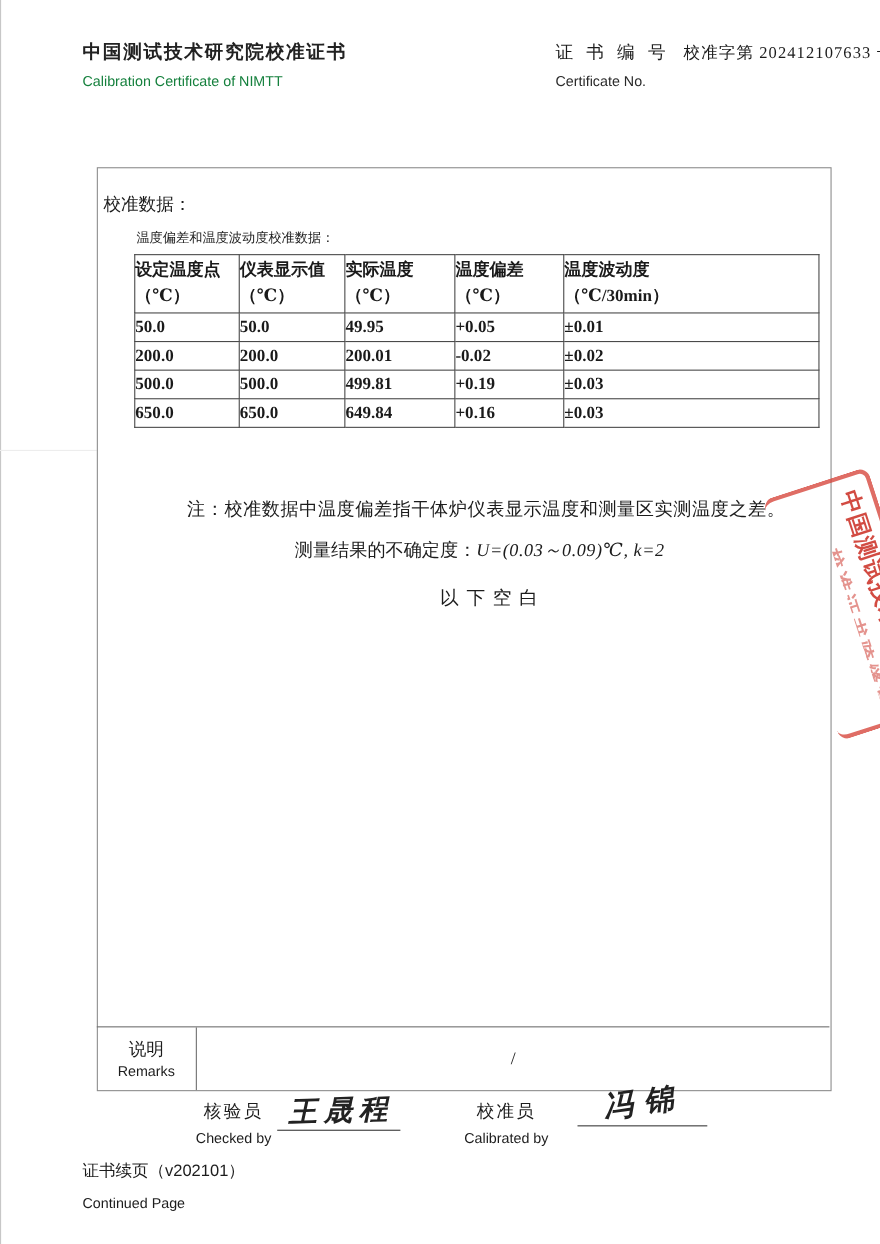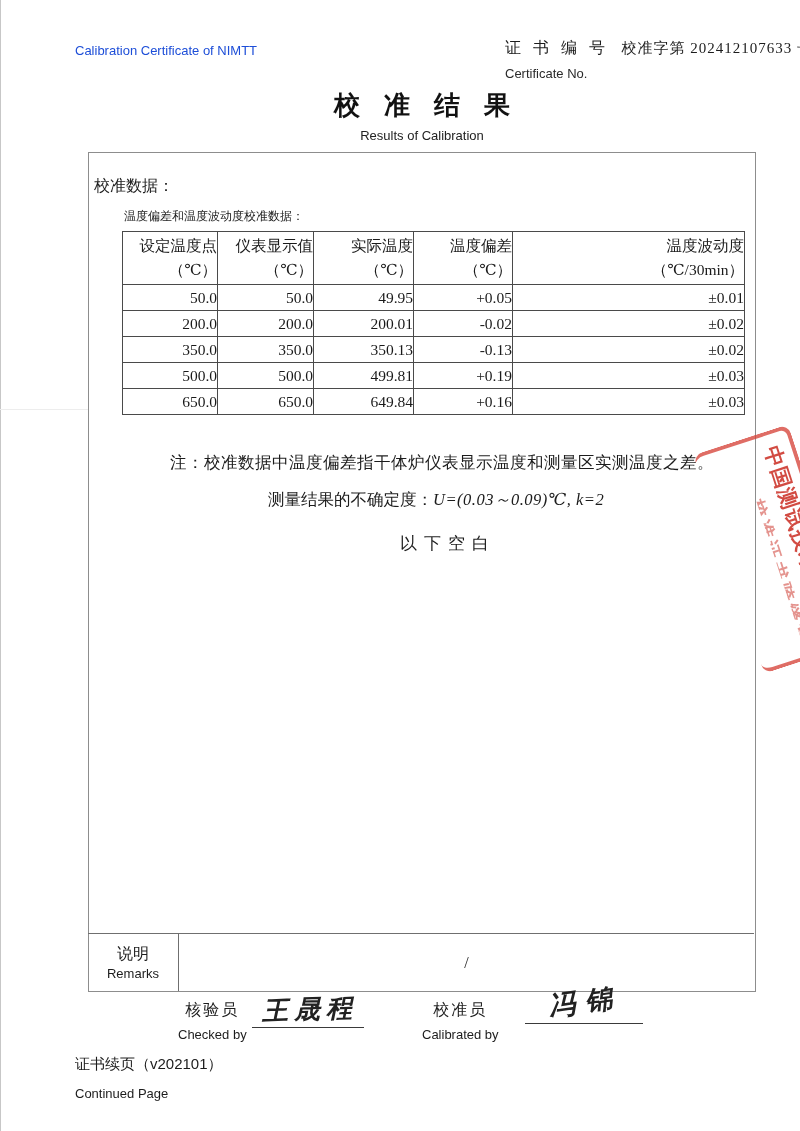--- a/index.html
+++ b/index.html
@@ -10,41 +10,41 @@
   .page{position:absolute;inset:0;overflow:hidden;}
   .serif{font-family:"Liberation Serif","DejaVu Serif",serif;}
 
   
   .scan-edge{position:absolute;left:0;top:0;width:1px;height:1131px;background:#c7c7c7;}
   .fold-mark{position:absolute;left:0;top:409px;width:88px;height:1px;background:#ededed;}
 
   
   .header-left{position:absolute;left:75px;top:36px;}
   .org-title-cn{font-size:17px;font-weight:600;letter-spacing:1.5px;color:#222;}
-  .org-title-en{font-size:13px;color:#1d4ed8;margin-top:7px;}
+  .org-title-en{font-size:13px;color:#15803d;margin-top:7px;}
   .header-right{position:absolute;left:505px;top:38px;}
   .cert-line{font-size:16px;white-space:nowrap;}
   .cert-label{letter-spacing:12px;font-weight:500;}
   .cert-value{font-size:15px;letter-spacing:1px;}
   .cert-en{font-size:13px;color:#2a2a2a;margin-top:7px;}
 
   
   .page-title{position:absolute;left:44px;top:88px;width:756px;text-align:center;
     font-size:26px;font-weight:600;letter-spacing:24px;text-indent:24px;color:#111;}
   .page-subtitle{position:absolute;left:44px;top:128px;width:756px;text-align:center;font-size:13px;color:#222;}
 
   
   .content-box{position:absolute;left:88px;top:152px;width:666px;height:838px;border:1px solid #8d8d8d;}
   .section-label{position:absolute;left:94px;top:176px;font-size:16px;}
   .table-caption{position:absolute;left:124px;top:208px;font-size:12px;}
 
   
   table.cal{position:absolute;left:122px;top:231px;width:622px;border-collapse:collapse;table-layout:fixed;}
-  table.cal th,table.cal td{border:1px solid #4a4a4a;text-align:right;vertical-align:middle;
-    font-family:"Liberation Serif","DejaVu Serif",serif;font-weight:normal;font-size:15.5px;color:#1a1a1a;padding:0;}
+  table.cal th,table.cal td{border:1px solid #4a4a4a;text-align:left;vertical-align:middle;
+    font-family:"Liberation Serif","DejaVu Serif",serif;font-weight:bold;font-size:15.5px;color:#1a1a1a;padding:0;}
   table.cal th{height:52px;line-height:1.55;}
   table.cal td{height:25px;}
 
   
   .note-text{position:absolute;left:170px;top:452px;font-size:16.5px;letter-spacing:0.5px;}
   .uncertainty{position:absolute;left:268px;top:489px;font-size:16.5px;white-space:nowrap;}
   .uncertainty .u-val{font-style:italic;letter-spacing:0.5px;}
   .blank-marker{position:absolute;left:400px;top:532px;font-size:17px;letter-spacing:7px;}
 
   
@@ -86,32 +86,31 @@
 </style>
 </head>
 <body>
 
 <div class="page">
 
   <div class="scan-edge"></div>
   <div class="fold-mark"></div>
 
   <div class="header-left">
+    <div class="org-title-cn">中国测试技术研究院校准证书</div>
     <div class="org-title-en">Calibration Certificate of NIMTT</div>
   </div>
   <div class="header-right">
     <div class="cert-line">
       <span class="cert-label">证书编号</span>
       <span class="cert-value serif">校准字第 202412107633 号</span>
     </div>
     <div class="cert-en">Certificate No.</div>
   </div>
 
-  <div class="page-title">校准结果</div>
-  <div class="page-subtitle">Results of Calibration</div>
 
   <div class="content-box"></div>
   <div class="section-label serif">校准数据：</div>
   <div class="table-caption serif">温度偏差和温度波动度校准数据：</div>
 
   <table class="cal">
     <colgroup>
       <col style="width:95px">
         <col style="width:96px">
         <col style="width:100px">
@@ -151,27 +150,20 @@
         <td>±0.01</td>
       </tr>
       <tr>
         <td>200.0</td>
         <td>200.0</td>
         <td>200.01</td>
         <td>-0.02</td>
         <td>±0.02</td>
       </tr>
       <tr>
-        <td>350.0</td>
-        <td>350.0</td>
-        <td>350.13</td>
-        <td>-0.13</td>
-        <td>±0.02</td>
-      </tr>
-      <tr>
         <td>500.0</td>
         <td>500.0</td>
         <td>499.81</td>
         <td>+0.19</td>
         <td>±0.03</td>
       </tr>
       <tr>
         <td>650.0</td>
         <td>650.0</td>
         <td>649.84</td>

